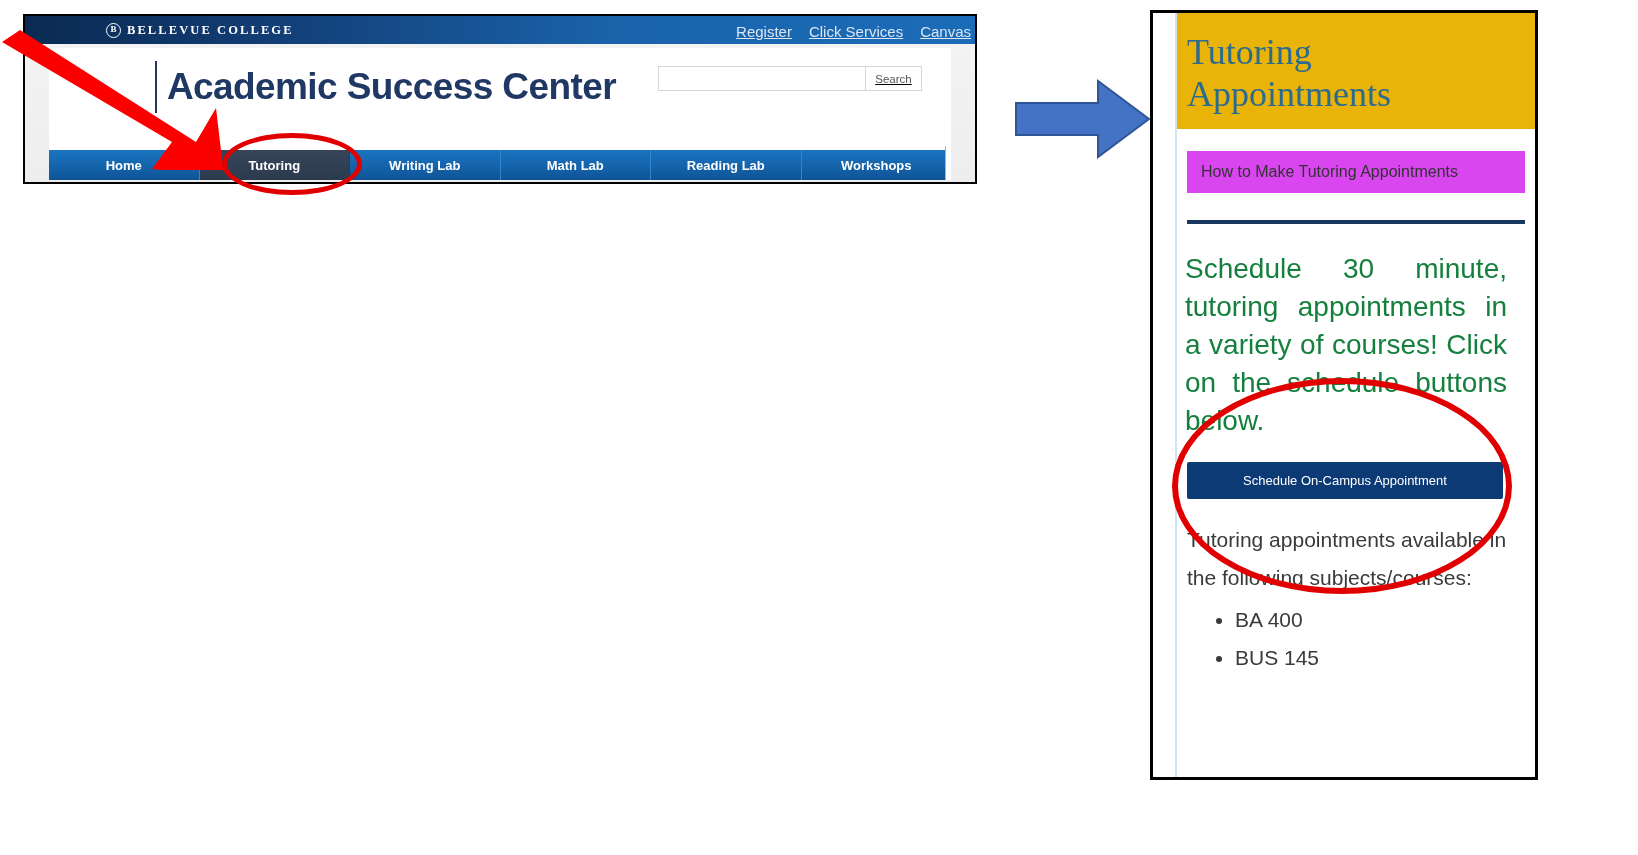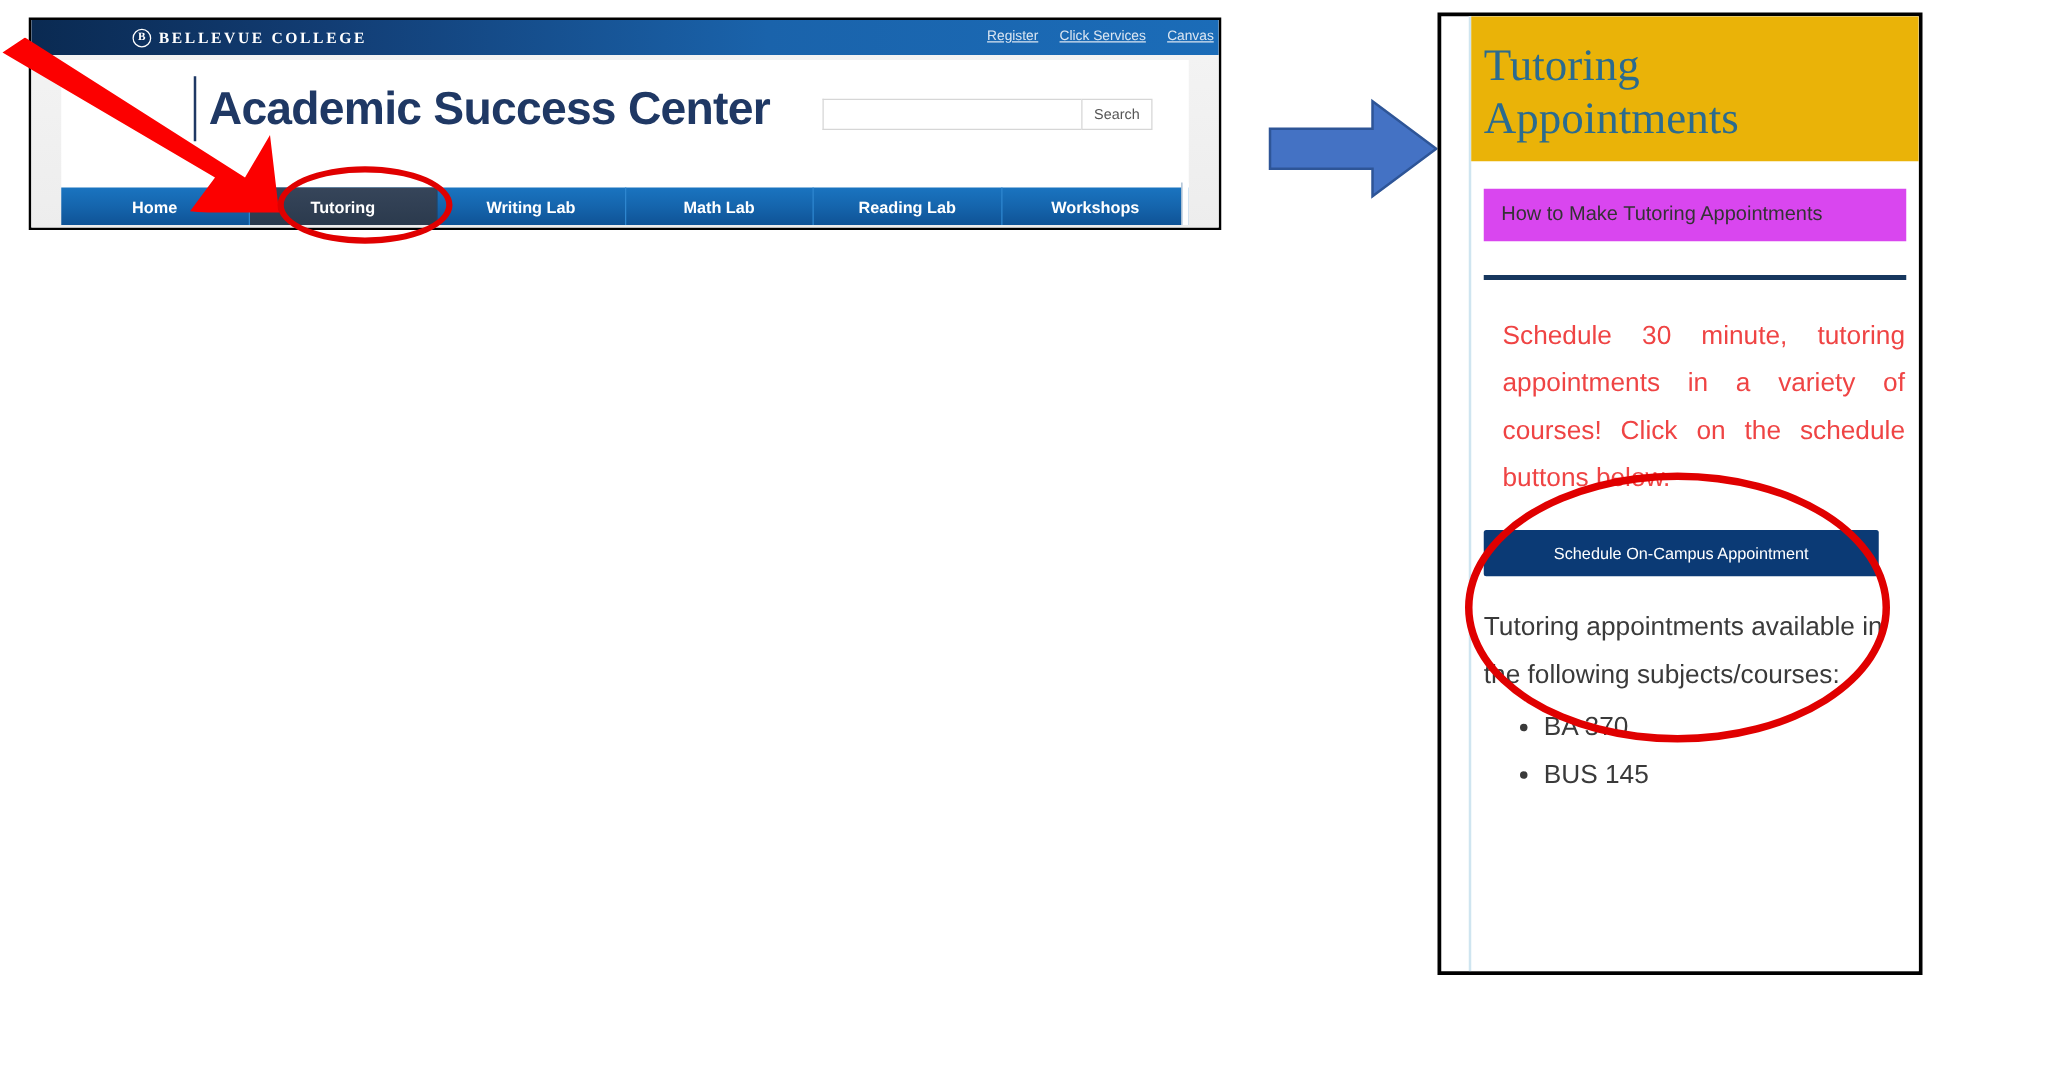--- a/index.html
+++ b/index.html
@@ -66,21 +66,21 @@
   #top-links {
     position: absolute;
     right: 4px;
     top: 7px;
     display: flex;
     gap: 17px;
     align-items: center;
   }
   #top-links a {
     color: #dbe6f2;
-    font-size: 11px;
+    font-size: 15px;
     text-decoration: underline;
     white-space: nowrap;
   }
 
   
   #site-body {
     position: absolute;
     left: 0; top: 28px;
     width: 100%;
     height: 140px;
@@ -116,24 +116,25 @@
     font-family: "Liberation Sans", sans-serif;
     font-size: 37px;
     font-weight: bold;
     letter-spacing: -0.6px;
     line-height: 52px;
     white-space: nowrap;
   }
   #search-wrap {
     position: absolute;
     right: 29px;
-    top: 31px;
+    top: 18px;
     display: flex;
     align-items: flex-start;
     height: 25px;
+    text-decoration: underline;
   }
   #search-input {
     width: 207px;
     height: 25px;
     border: 1px solid #d6d6d6;
     border-right: none;
     box-sizing: border-box;
     font-family: "Liberation Sans", sans-serif;
     font-size: 12px;
     padding: 0 6px;
@@ -262,24 +263,24 @@
     padding: 12px 14px;
     white-space: nowrap;
     cursor: pointer;
   }
   #panel-rule {
     margin: 27px 10px 0 10px;
     height: 4px;
     background: #17375e;
   }
   #intro-text {
-    margin: 26px 10px 0 25px;
-    font-size: 21px;
+    margin: 26px 10px 0 8px;
+    font-size: 28px;
     line-height: 38px;
-    color: #ef4444;
+    color: #15803d;
     text-align: justify;
     hyphens: auto;
     max-width: 322px;
   }
   .sched-btn {
     display: block;
     margin: 0 10px 0 10px;
     background: #0b3a75;
     color: #ffffff;
     border: none;
@@ -390,20 +391,20 @@
     <div id="panel-rule"></div>
 
     <p id="intro-text">Schedule 30 minute, tutoring appointments in a variety of courses! Click on the schedule buttons below.</p>
 
 
     <button id="btn-campus" class="sched-btn">Schedule On-Campus Appointment</button>
 
     <p id="avail-text">Tutoring appointments available in the following subjects/courses:</p>
 
     <ul id="course-list">
-      <li>BA 370</li>
+      <li>BA 400</li>
       <li>BUS 145</li>
     </ul>
 
   </div>
 </div>
 
 <div id="red-ellipse-buttons"></div>
 
 </body></html>

